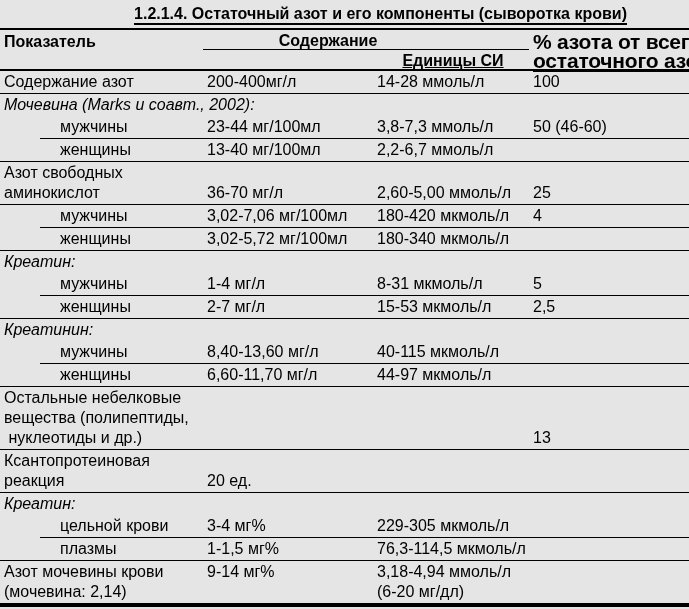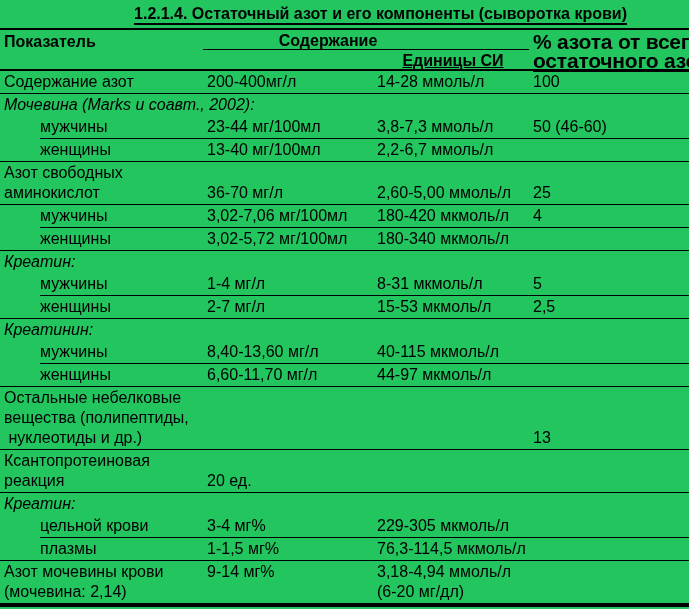--- a/index.html
+++ b/index.html
@@ -1,19 +1,19 @@
 <!DOCTYPE html>
 <html><head>
 <meta charset="utf-8">
 <style>
   html, body { margin: 0; padding: 0; background: #ffffff; }
   .page {
     position: relative;
     width: 689px; height: 609px;
-    background: #22c55e;
+    background: #e5e5e5;
     color: #000000;
     font-family: "Liberation Sans", sans-serif;
     font-size: 16px;
     overflow: hidden;
     box-sizing: border-box;
   }
   .caption {
     text-align: center;
     padding: 4px 0 3px 72px;
     line-height: 20px;
@@ -55,21 +55,21 @@
   tr.rule-indent td { border-bottom: 1px solid #000; }
   tr.rule-indent td:first-child { border-bottom: 1px solid transparent; position: relative; }
   tr.rule-indent td:first-child::after {
     content: "";
     position: absolute;
     left: 40px; right: 0; bottom: -1px; height: 1px;
     background: #000;
   }
   tr.italic td { font-style: italic; }
   tr.v-top td { vertical-align: top; }
-  td.indent { padding-left: 40px; }
+  td.indent { padding-left: 60px; }
 </style>
 </head>
 <body>
 
 <div class="page">
 
   <div class="caption">
     <span class="u">1.2.1.4. Остаточный азот и его компоненты (сыворотка крови)</span>
   </div>
 

